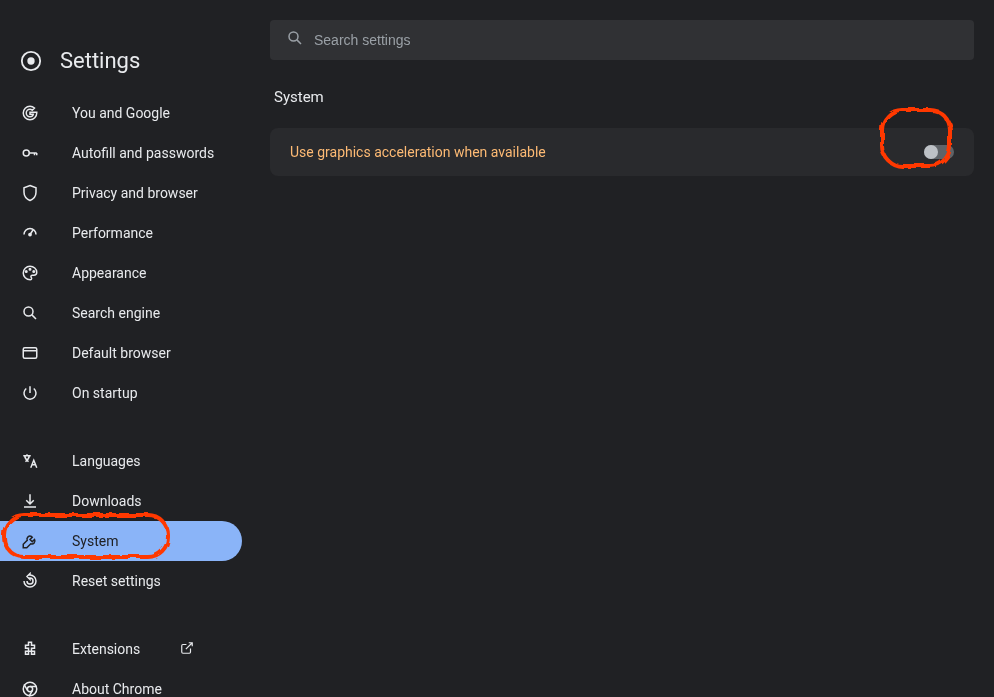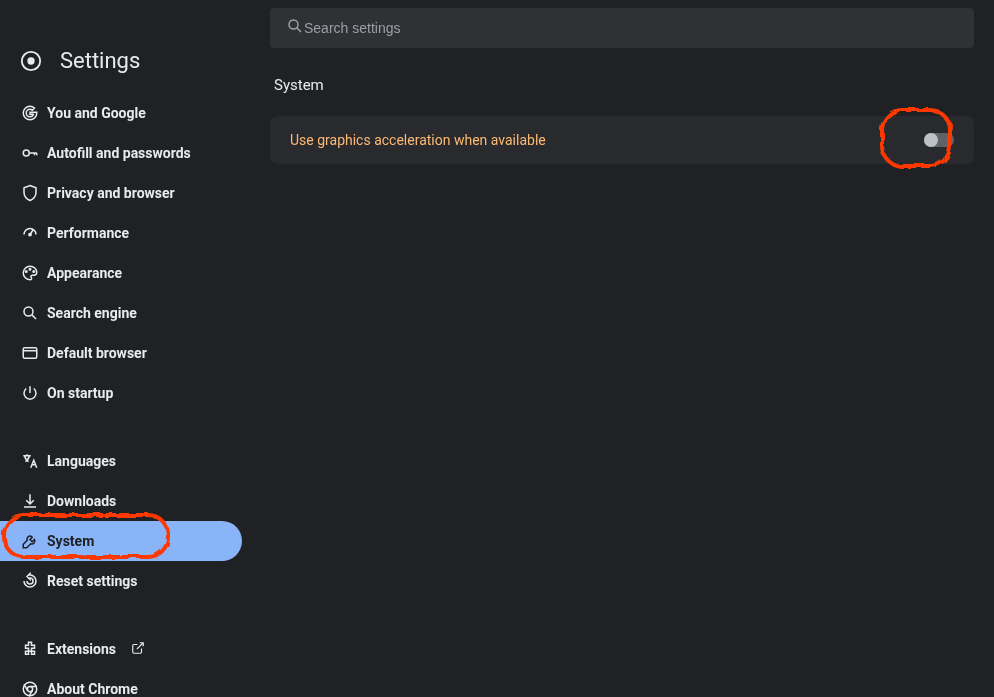--- a/index.html
+++ b/index.html
@@ -45,24 +45,24 @@
     }
     .nav-divider {
       height: 1px;
       background: #3c4043;
       margin: 6px 0 6px 18px;
     }
     .nav-item {
       display: flex;
       align-items: center;
       padding: 10px 20px;
-      gap: 7px;
+      gap: 32px;
       cursor: pointer;
       font-size: 14px;
-      font-weight: 700;
+      font-weight: 400;
       color: #e8eaed;
       border-radius: 0 20px 20px 0;
       margin-right: 8px;
       position: relative;
     }
     .nav-item.active {
       background: #8ab4f8;
       color: #202124;
     }
     .nav-item .icon {
@@ -76,28 +76,28 @@
     .nav-item .ext-icon {
       margin-left: 8px;
     }
     .main {
       flex: 1;
       display: flex;
       flex-direction: column;
       padding: 0 20px;
     }
     .search-bar {
-      margin-top: 8px;
+      margin-top: 20px;
       height: 40px;
       background: #303134;
       border-radius: 4px;
       display: flex;
       align-items: center;
       padding: 0 16px;
-      gap: 0;
+      gap: 10px;
     }
     .search-bar input {
       background: transparent;
       border: none;
       outline: none;
       color: #9aa0a6;
       font-size: 14px;
       flex: 1;
     }
     .search-bar input::placeholder {

